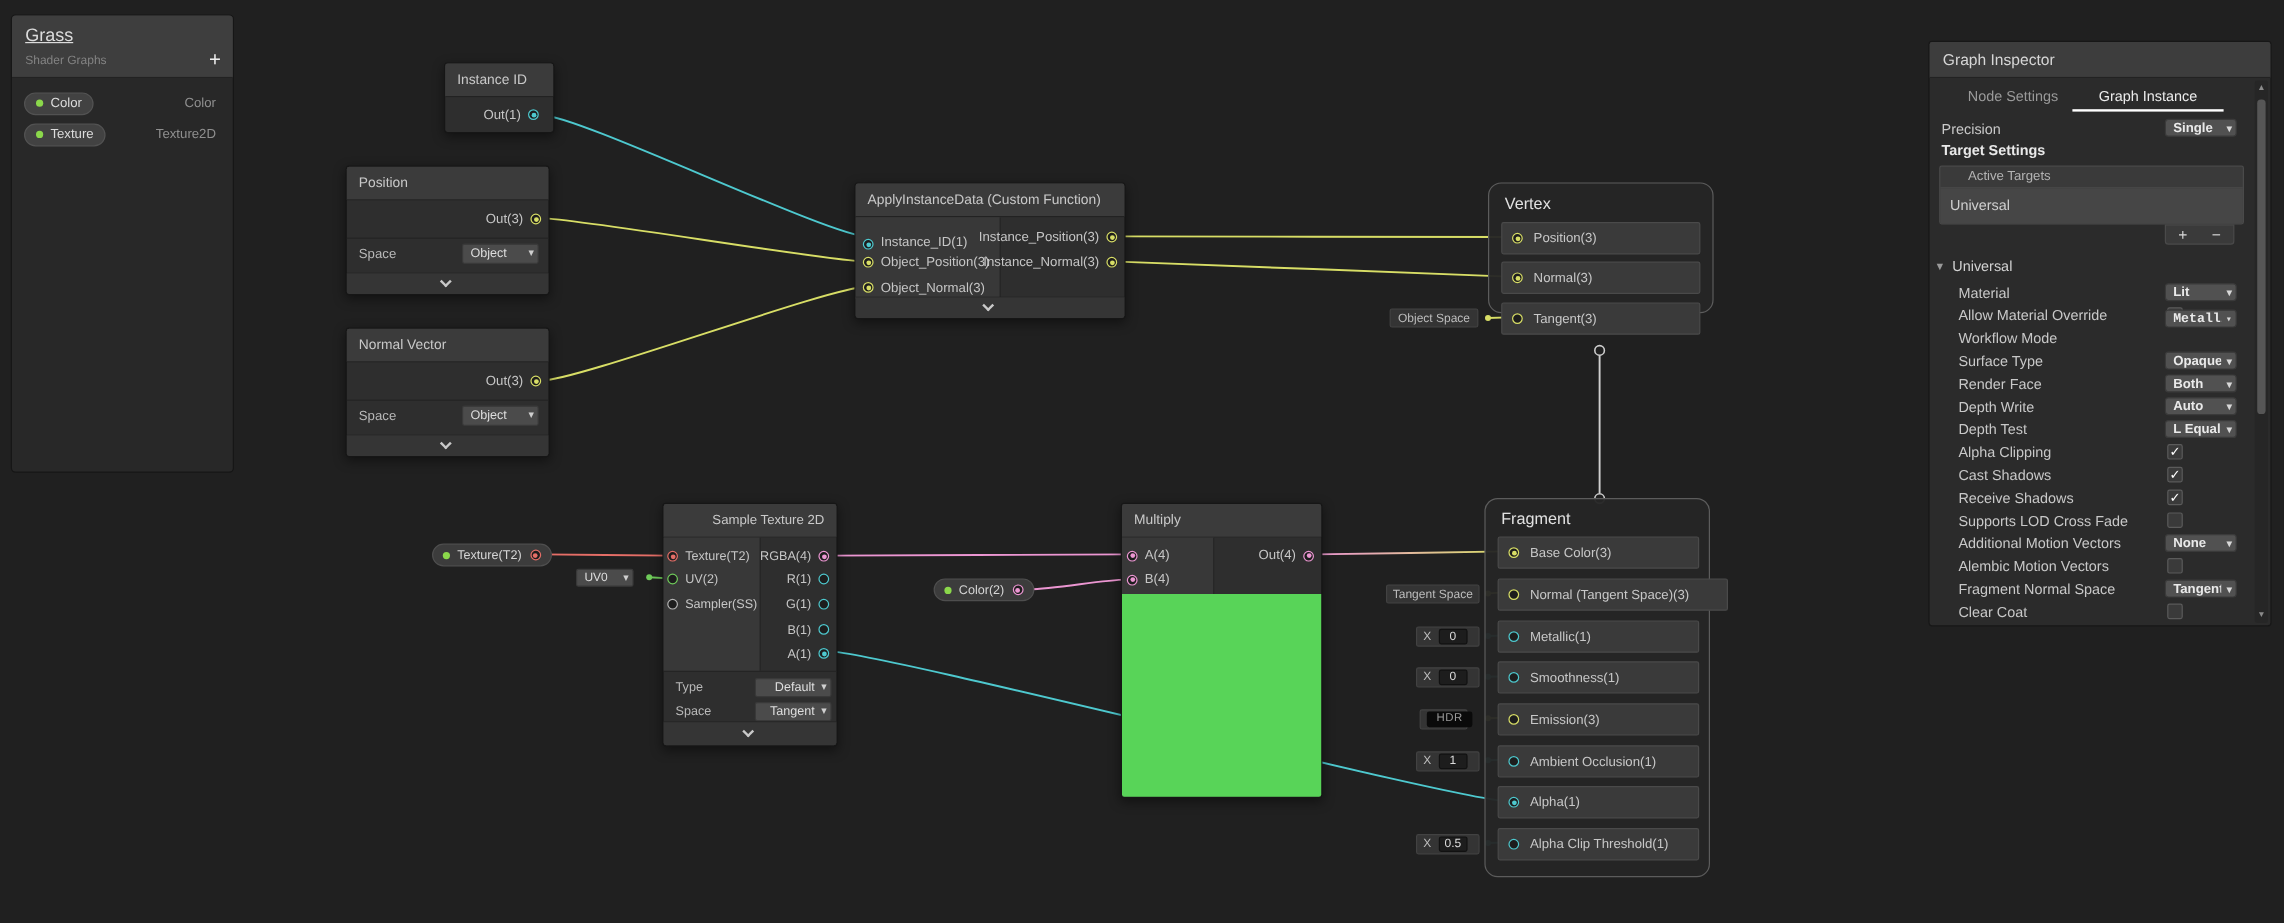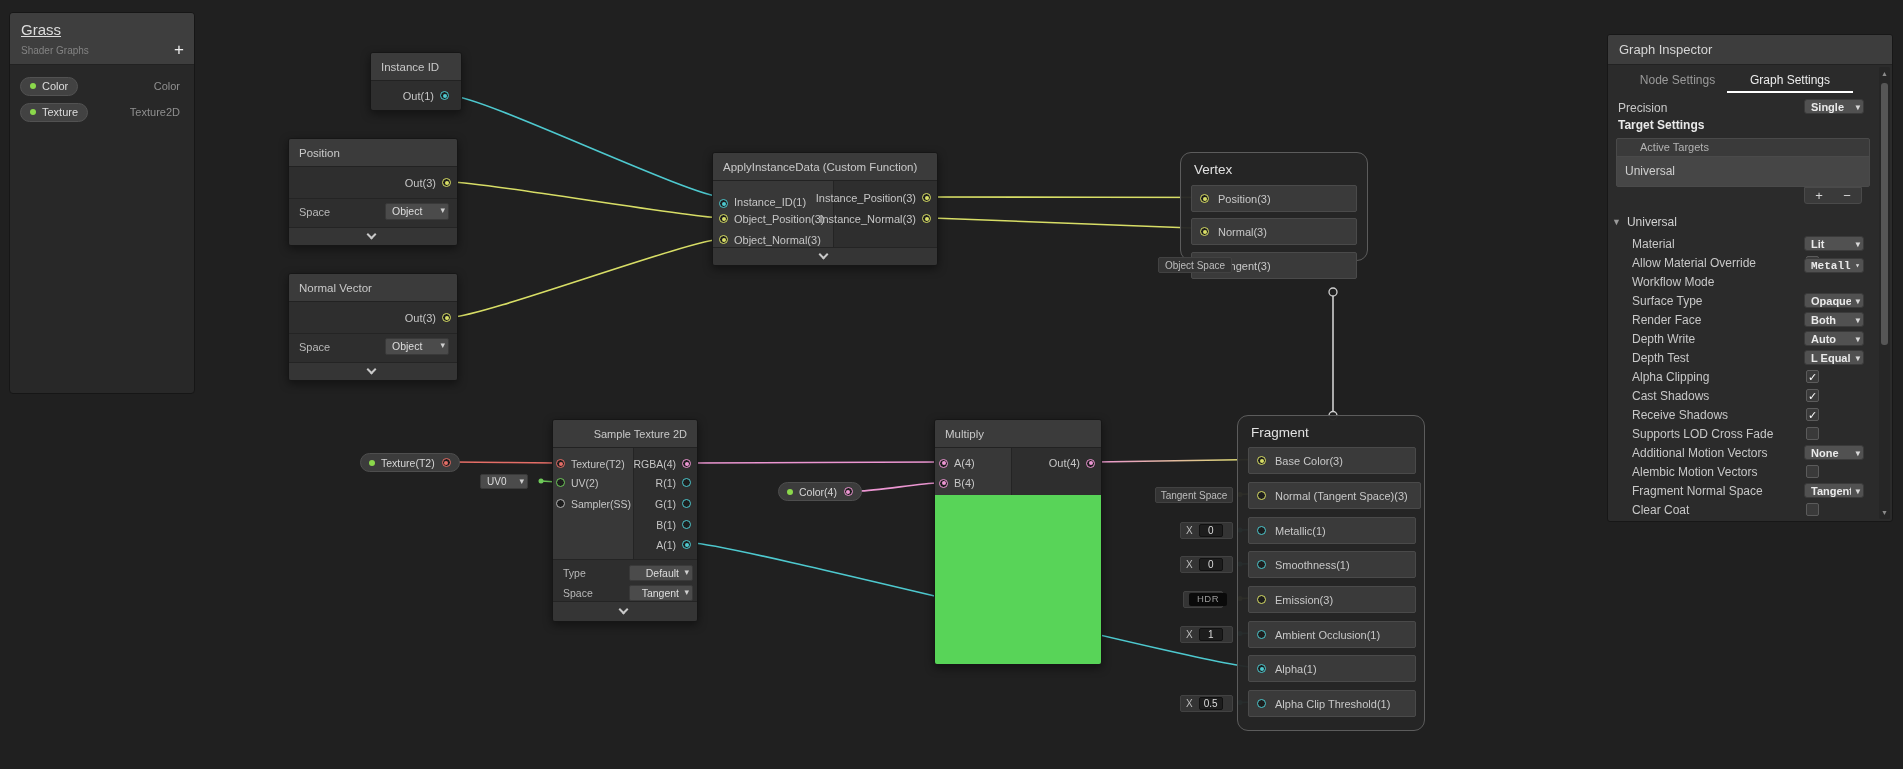--- a/index.html
+++ b/index.html
@@ -239,21 +239,21 @@
     </div>
     <div class="prow outrow abs" style="right:0;top:55px;height:21px;">
       <span class="lbl">Instance_Normal(3)</span>
       <span class="port filled" style="--c:var(--yellow);"></span>
     </div>
     <div class="chev-strip">
         <span class="chev"></span>
       </div>
   </div>
 
-  <div class="block" style="left:1180px;top:152px;width:188px;height:109px;">
+  <div class="block" style="left:1240px;top:152px;width:188px;height:109px;">
     <div class="block-title">Vertex</div>
     <div class="brow" style="left:10px;top:32px;width:166px;">
       <span class="port filled" style="--c:var(--yellow);"></span>
       <span class="lbl">Position(3)</span>
     </div>
     <div class="brow" style="left:10px;top:65px;width:166px;">
       <span class="port filled" style="--c:var(--yellow);"></span>
       <span class="lbl">Normal(3)</span>
     </div>
     <div class="brow" style="left:10px;top:99px;width:166px;">
@@ -330,21 +330,21 @@
     </div>
     <div class="abs" style="left:0;right:0;top:75px;bottom:0;background:#58D458;border-radius:0 0 2px 2px;"></div>
   </div>
 
   <div class="block" style="left:1237px;top:415px;width:188px;height:316px;">
     <div class="block-title">Fragment</div>
     <div class="brow" style="left:10px;top:31px;width:168px;">
       <span class="port filled" style="--c:var(--yellow);"></span>
       <span class="lbl">Base Color(3)</span>
     </div>
-    <div class="brow" style="left:10px;top:66px;width:173px;">
+    <div class="brow" style="left:10px;top:66px;width:192px;">
       <span class="port" style="--c:var(--yellow);"></span>
       <span class="lbl">Normal (Tangent Space)(3)</span>
     </div>
     <div class="brow" style="left:10px;top:101px;width:168px;">
       <span class="port" style="--c:var(--cyan);"></span>
       <span class="lbl">Metallic(1)</span>
     </div>
     <div class="brow" style="left:10px;top:135px;width:168px;">
       <span class="port" style="--c:var(--cyan);"></span>
       <span class="lbl">Smoothness(1)</span>
@@ -373,21 +373,21 @@
     <span class="port filled" style="--c:var(--red);"></span>
   </div>
 
   <div class="dd" style="left:480px;top:474px;width:48px;height:15px;z-index:2;">
     <span class="dtxt" style="font-size:10px;">UV0</span>
     <span class="darr">▾</span>
   </div>
 
   <div class="pill" style="left:778px;top:482px;height:19px;">
     <span class="gdot"></span>
-    <span class="lbl">Color(4)</span>
+    <span class="lbl">Color(2)</span>
     <span class="port filled" style="--c:var(--pink);"></span>
   </div>
 
   <div class="mini" style="left:1158px;top:257px;width:74px;height:16px;justify-content:center;">
     <span>Object Space</span>
   </div>
 
   <div class="mini" style="left:1155px;top:487px;width:78px;height:16px;justify-content:center;">
     <span>Tangent Space</span>
   </div>
@@ -414,21 +414,21 @@
   <div class="mini" style="left:1180px;top:695px;width:53px;height:17px;">
     <span>X</span>
     <span class="xin">0.5</span>
   </div>
 
   <div class="inspector">
     <div class="insp-head">
       <div class="insp-title">Graph Inspector</div>
     </div>
     <div class="tab inactive" style="left:20px;width:99px;">Node Settings</div>
-    <div class="tab active" style="left:119px;width:126px;">Graph Settings</div>
+    <div class="tab active" style="left:119px;width:126px;">Graph Instance</div>
 
     <span class="insp-label" style="left:10px;top:66px;">Precision</span>
     <div class="insp-dd" style="top:64px;">
       <span class="dtxt">Single</span>
       <span class="darr">▾</span>
     </div>
 
     <span class="insp-label" style="left:10px;top:83px;font-weight:bold;color:#e9e9e9;">Target Settings</span>
 
     <div class="at-box">

